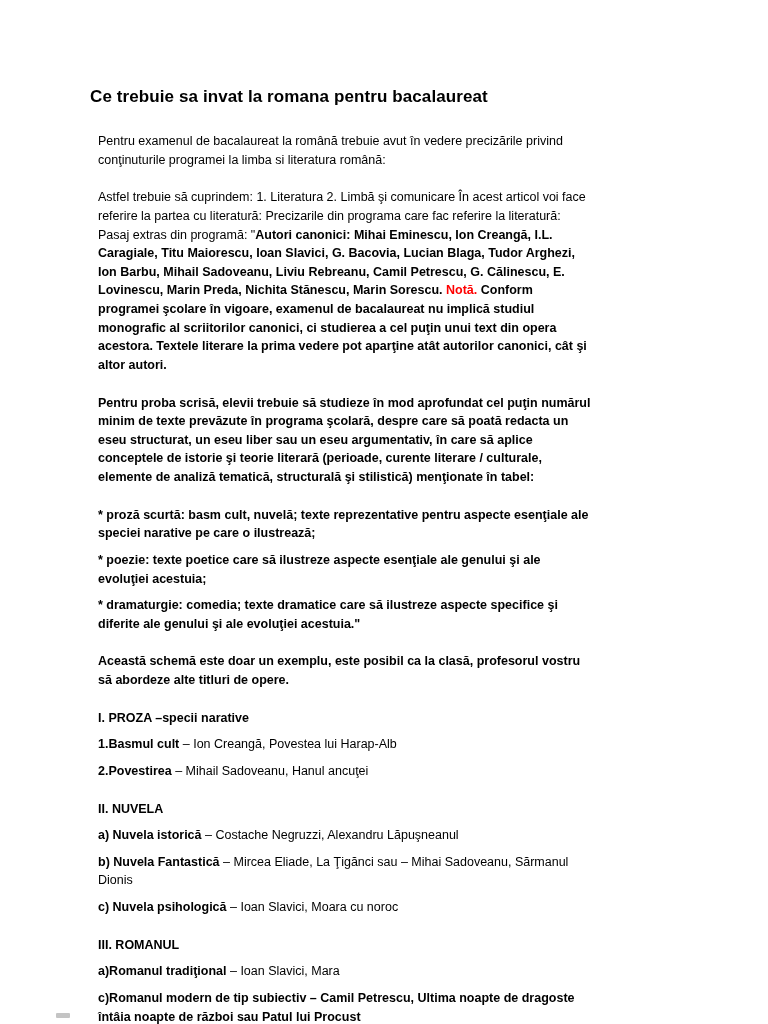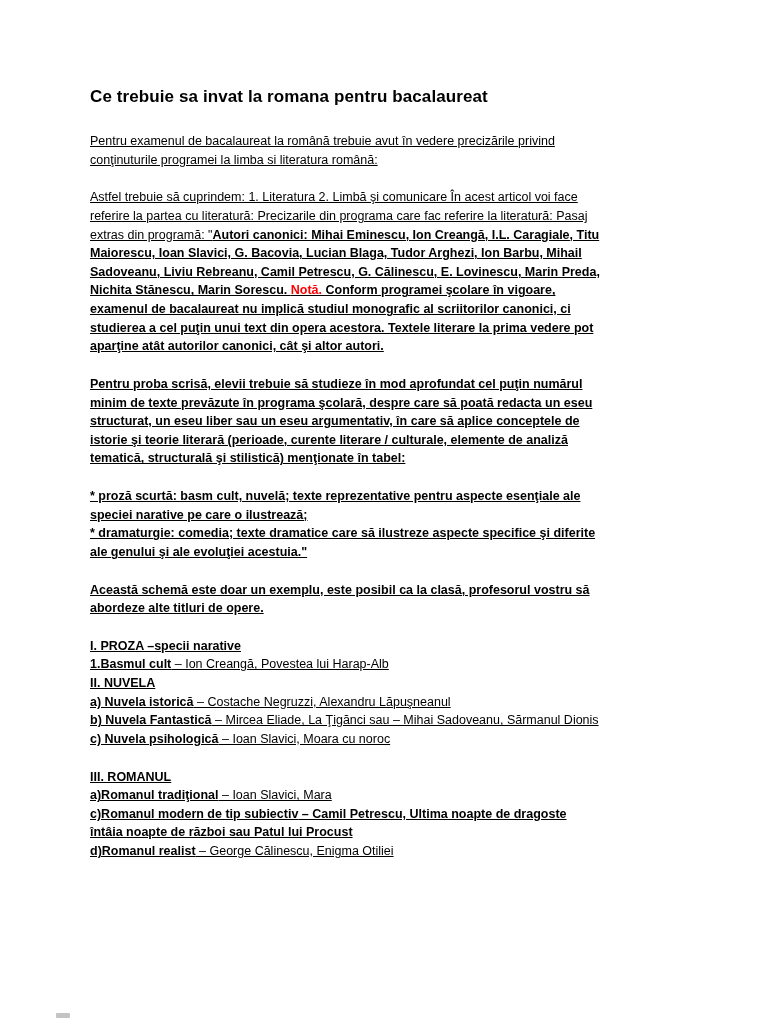--- a/index.html
+++ b/index.html
@@ -23,22 +23,21 @@
   h1.doc-title {
     font-size: 17px;
     font-weight: bold;
     margin: 0 0 24px 0;
     line-height: 1.3;
     letter-spacing: 0.1px;
   }
   .block {
     font-size: 12.5px;
     line-height: 1.49;
-    margin: 0;
-    text-decoration: underline;
+    margin: 8px;
   }
   .space-after {
     margin-bottom: 19px;
   }
   .run-bold {
     font-weight: bold;
   }
   .page-artifact {
     position: absolute;
     left: 56px;
@@ -52,24 +51,26 @@
 </head>
 <body>
 
 <main class="page">
   <h1 class="doc-title">Ce trebuie sa invat la romana pentru bacalaureat</h1>
   <div>
       <p class="block space-after"><span>Pentru examenul de bacalaureat la română trebuie avut în vedere precizările privind conţinuturile programei la limba si literatura română:</span></p>
       <p class="block space-after"><span>Astfel trebuie să cuprindem: 1. Literatura 2. Limbă şi comunicare În acest articol voi face referire la partea cu literatură: Precizarile din programa care fac referire la literatură: Pasaj extras din programă: "</span><span class="run-bold">Autori canonici: Mihai Eminescu, Ion Creangă, I.L. Caragiale, Titu Maiorescu, Ioan Slavici, G. Bacovia, Lucian Blaga, Tudor Arghezi, Ion Barbu, Mihail Sadoveanu, Liviu Rebreanu, Camil Petrescu, G. Călinescu, E. Lovinescu, Marin Preda, Nichita Stănescu, Marin Sorescu. </span><span class="run-bold" style="color: rgb(255, 0, 0);">Notă.</span><span class="run-bold"> Conform programei şcolare în vigoare, examenul de bacalaureat nu implică studiul monografic al scriitorilor canonici, ci studierea a cel puţin unui text din opera acestora. Textele literare la prima vedere pot aparţine atât autorilor canonici, cât şi altor autori.</span></p>
       <p class="block space-after"><span class="run-bold">Pentru proba scrisă, elevii trebuie să studieze în mod aprofundat cel puţin numărul minim de texte prevăzute în programa şcolară, despre care să poată redacta un eseu structurat, un eseu liber sau un eseu argumentativ, în care să aplice conceptele de istorie şi teorie literară (perioade, curente literare / culturale, elemente de analiză tematică, structurală şi stilistică) menţionate în tabel:</span></p>
       <p class="block"><span class="run-bold">* proză scurtă: basm cult, nuvelă; texte reprezentative pentru aspecte esenţiale ale speciei narative pe care o ilustrează;</span></p>
+      <p class="block"><span class="run-bold">* poezie: texte poetice care să ilustreze aspecte esenţiale ale genului şi ale evoluţiei acestuia;</span></p>
       <p class="block space-after"><span class="run-bold">* dramaturgie: comedia; texte dramatice care să ilustreze aspecte specifice şi diferite ale genului şi ale evoluţiei acestuia."</span></p>
       <p class="block space-after"><span class="run-bold">Această schemă este doar un exemplu, este posibil ca la clasă, profesorul vostru să abordeze alte titluri de opere.</span></p>
       <p class="block"><span class="run-bold">I. PROZA –specii narative</span></p>
       <p class="block"><span class="run-bold">1.Basmul cult</span><span> – Ion Creangă, Povestea lui Harap-Alb</span></p>
+      <p class="block space-after"><span class="run-bold">2.Povestirea</span><span> – Mihail Sadoveanu, Hanul ancuţei</span></p>
       <p class="block"><span class="run-bold">II. NUVELA</span></p>
       <p class="block"><span class="run-bold">a) Nuvela istorică</span><span> – Costache Negruzzi, Alexandru Lăpuşneanul</span></p>
       <p class="block"><span class="run-bold">b) Nuvela Fantastică</span><span> – Mircea Eliade, La Ţigănci sau – Mihai Sadoveanu, Sărmanul Dionis</span></p>
       <p class="block space-after"><span class="run-bold">c) Nuvela psihologică</span><span> – Ioan Slavici, Moara cu noroc</span></p>
       <p class="block"><span class="run-bold">III. ROMANUL</span></p>
       <p class="block"><span class="run-bold">a)Romanul tradiţional</span><span> – Ioan Slavici, Mara</span></p>
       <p class="block"><span class="run-bold">c)Romanul modern de tip subiectiv</span><span class="run-bold"> – Camil Petrescu, Ultima noapte de dragoste întâia noapte de război sau Patul lui Procust</span></p>
       <p class="block"><span class="run-bold">d)Romanul realist</span><span> – George Călinescu, Enigma Otiliei</span></p>
     </div>
 </main>

